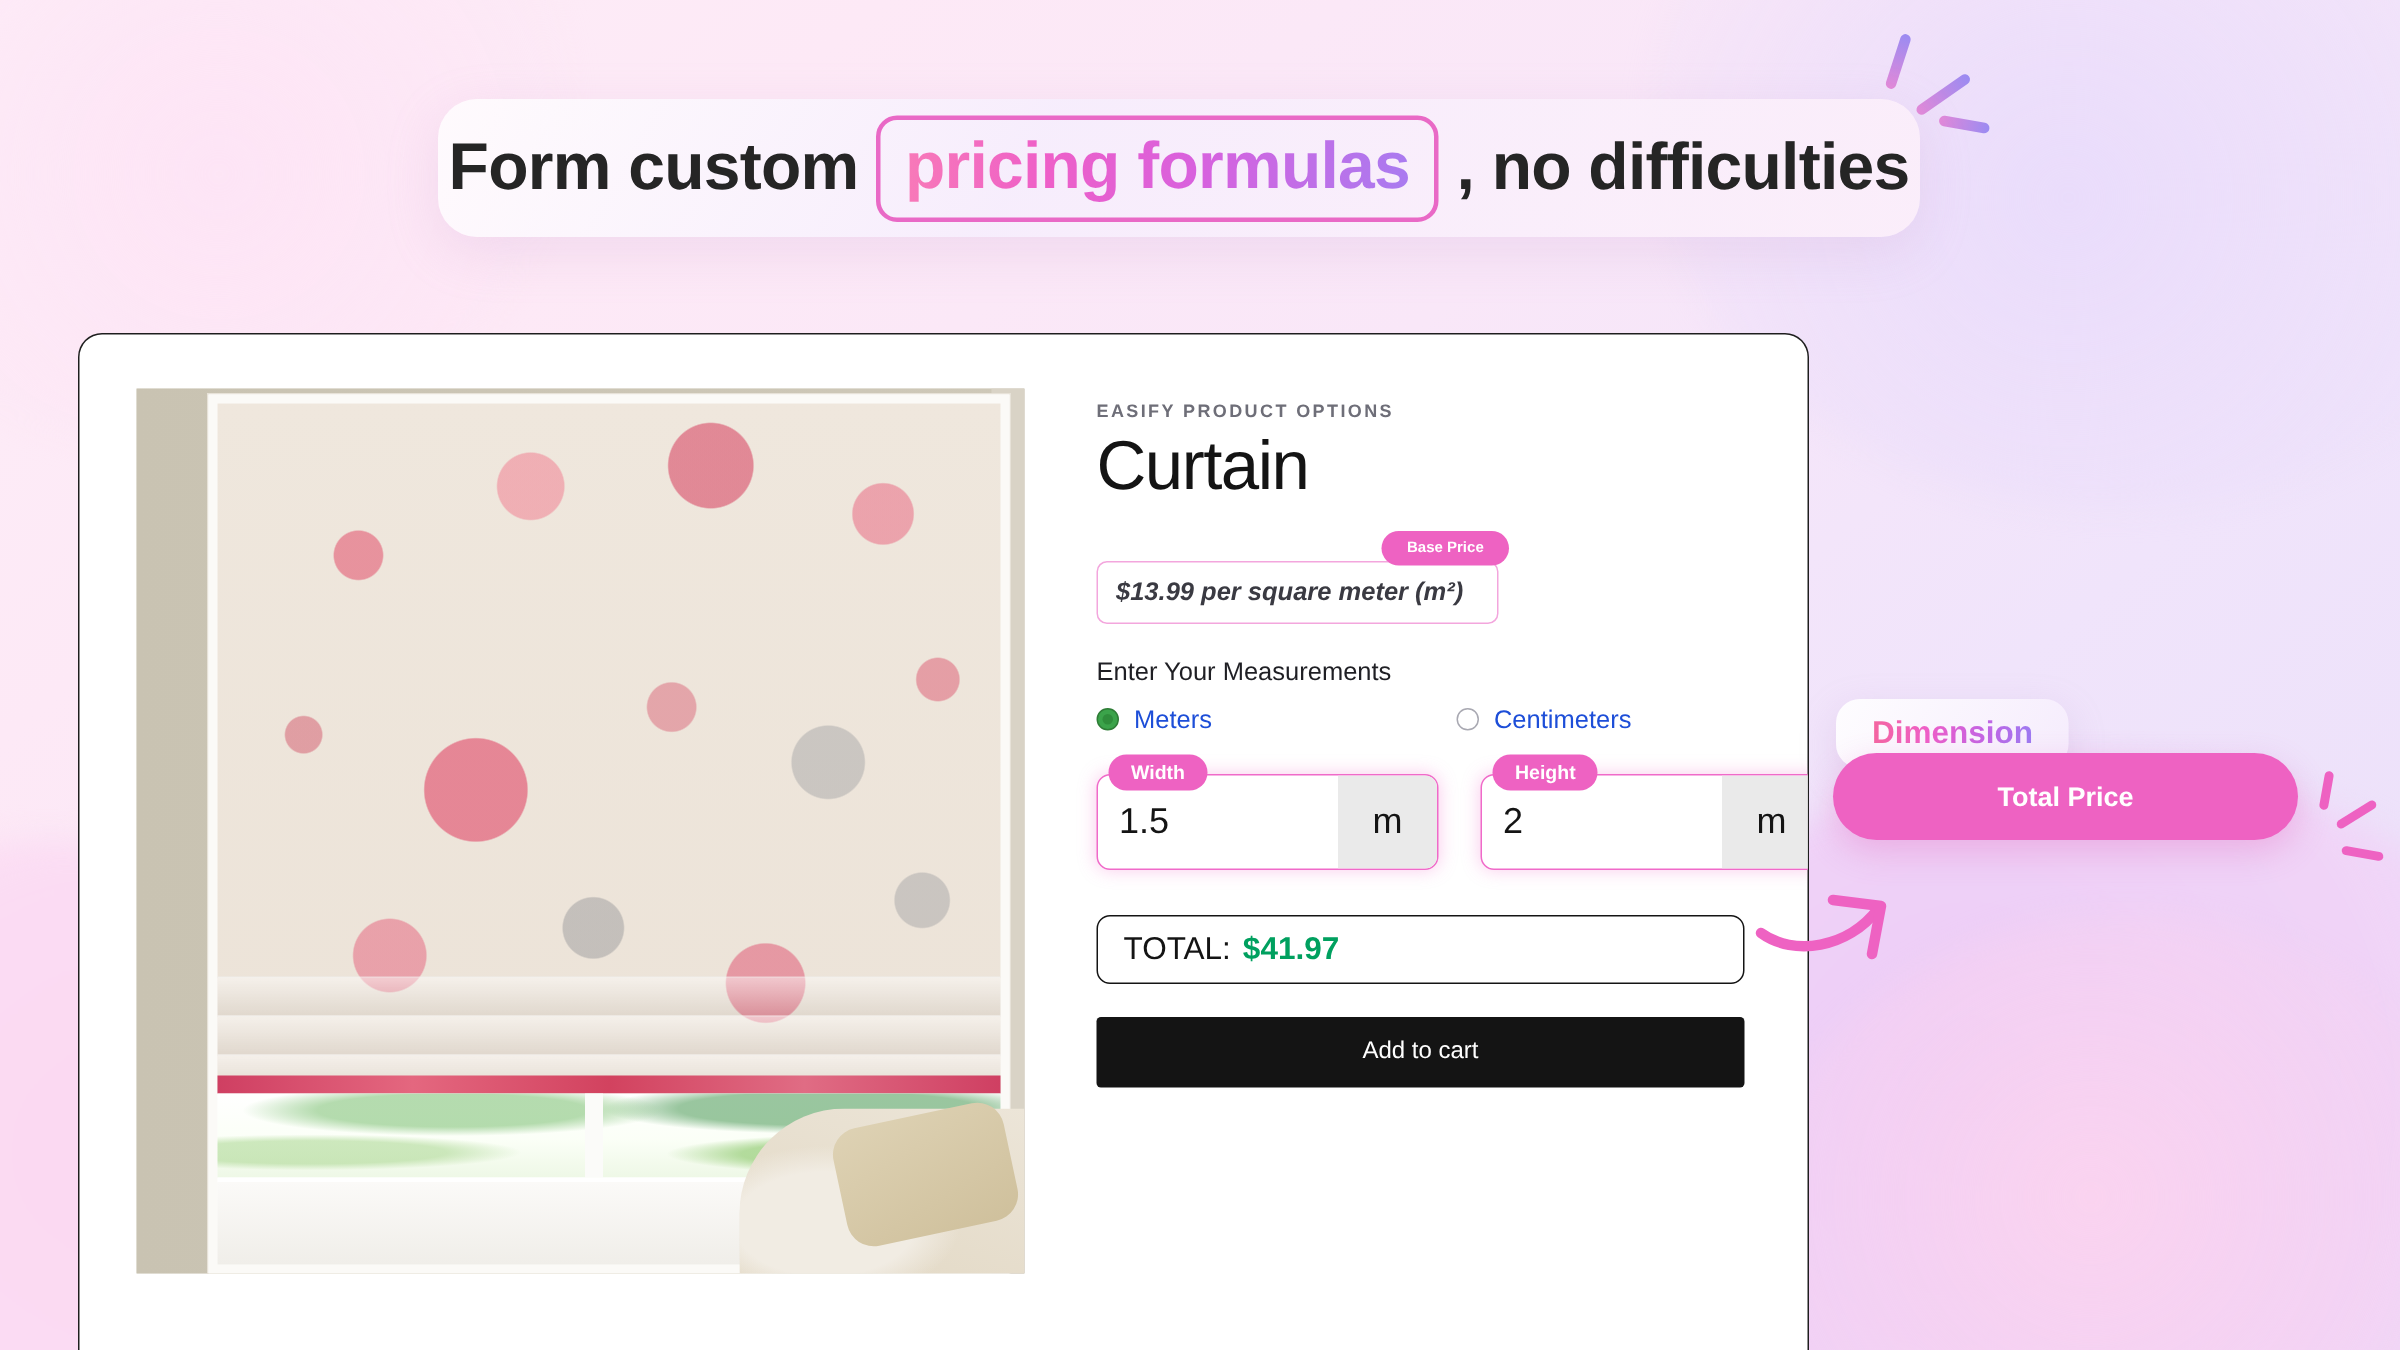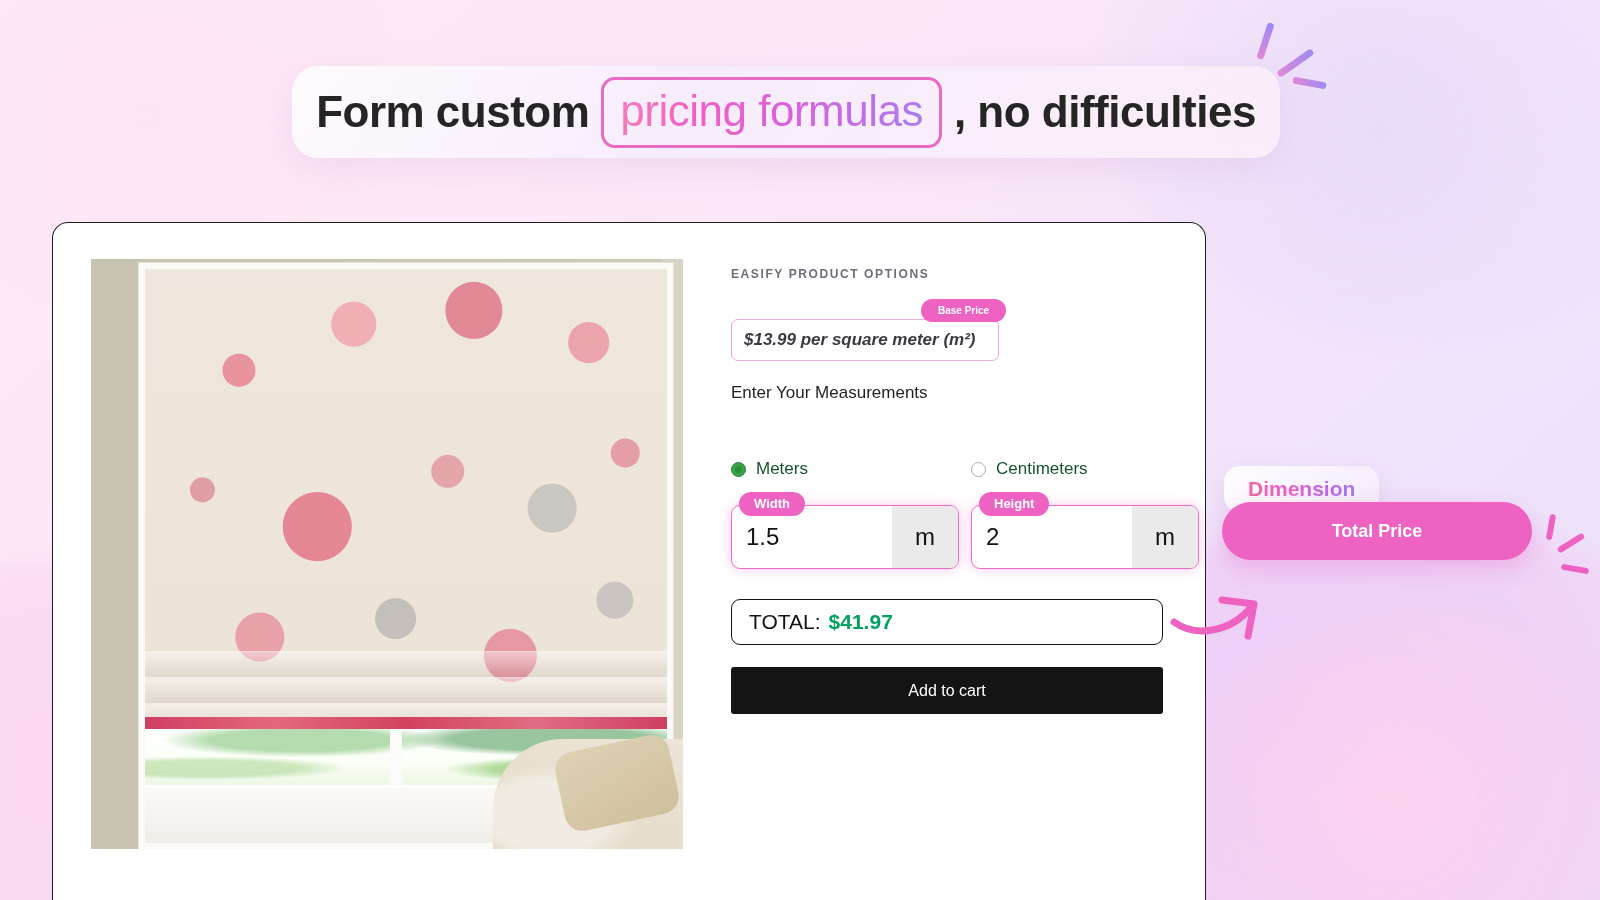--- a/index.html
+++ b/index.html
@@ -51,21 +51,21 @@
   .headline .plain { color: #252525; }
   .hl-box {
     border: 3px solid #e969c6; border-radius: 14px;
     padding: 6px 16px 9px 16px; margin: 0 12px;
     display: inline-flex; align-items: center;
   }
   .hl-grad {
     background: linear-gradient(92deg, #f87ab8 0%, #ee5fc8 28%, #d861de 58%, #a97bf0 100%);
     -webkit-background-clip: text; background-clip: text;
     color: transparent; -webkit-text-fill-color: transparent;
-    font-weight: 400;
+    font-weight: 700;
   }
 
   
   .spark { position: absolute; border-radius: 4px; }
   .spark-purple { background: linear-gradient(180deg, #9a8bf2, #e389d8); }
   .spark-pink { background: #ee62c2; }
 
   
   .card {
     position: absolute; left: 52px; top: 222px; width: 1154px; height: 680px;
@@ -161,34 +161,34 @@
   .base-price-box {
     position: absolute; left: 0; top: 20px; width: 268px; height: 42px;
     border: 1.5px solid #f3a6dd; border-radius: 7px; background: #fff;
     display: flex; align-items: center; padding: 0 12px;
     font-size: 17px; font-weight: 700; font-style: italic; color: #3a3a42;
     white-space: nowrap; z-index: 2;
   }
 
   .measure-label { margin-top: 22px; font-size: 17px; color: #1f1f24; }
   .radio-row { display: flex; margin-top: 12px; }
-  .radio-item { display: flex; align-items: center; font-size: 17px; color: #14532d; margin-top: 44px; }
+  .radio-item { display: flex; align-items: center; font-size: 17px; color: #1d4ed8; }
   .radio-item + .radio-item { margin-left: 163px; }
   .radio {
     width: 15px; height: 15px; border-radius: 50%;
     border: 1.5px solid #a9a9b2; background: #fff; margin-right: 10px;
     display: inline-block; position: relative;
   }
   .radio.on { border-color: #2e7d36; background: #3ba34a; }
   .radio.on::after {
     content: ""; position: absolute; inset: 3px;
     border-radius: 50%; background: #2f8d3b;
   }
 
-  .inputs-row { display: flex; margin-top: 26px; gap: 12px; }
+  .inputs-row { display: flex; margin-top: 26px; gap: 28px; }
   .field { position: relative; width: 228px; }
   .field-badge { position: absolute; left: 8px; top: -13px; z-index: 3; font-size: 13px; padding: 5px 15px; }
   .field-box {
     display: flex; height: 64px; border: 1.5px solid #f06ac9;
     border-radius: 9px; overflow: hidden; background: #fff;
     box-shadow: 0 0 12px rgba(240,106,201,0.35);
   }
   .field-value {
     flex: 1; display: flex; align-items: center; padding: 0 14px;
     font-size: 24px; color: #141414;
@@ -289,20 +289,21 @@
         <div class="mullion"></div>
         <div class="sill"></div>
       </div>
       <div class="sofa">
         <div class="cushion"></div>
       </div>
     </div>
 
     <div class="details">
       <div class="eyebrow">EASIFY PRODUCT OPTIONS</div>
+      <div class="product-title">Curtain</div>
 
       <div class="base-price-row">
         <div class="badge badge-base">Base Price</div>
         <div class="base-price-box">$13.99 per square meter (m²)</div>
       </div>
 
       <div class="measure-label">Enter Your Measurements</div>
 
       <div class="radio-row">
         <label class="radio-item">

